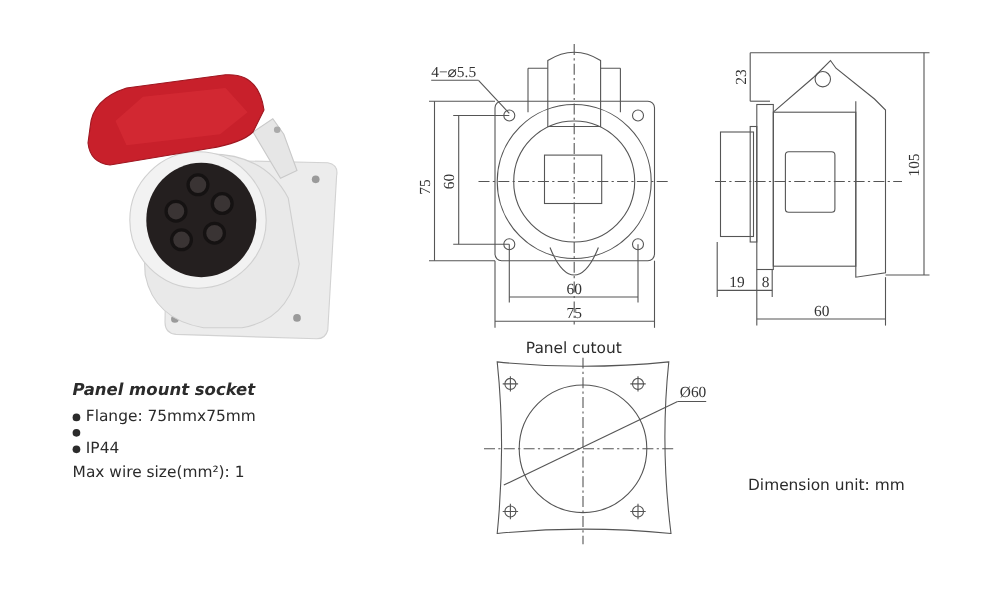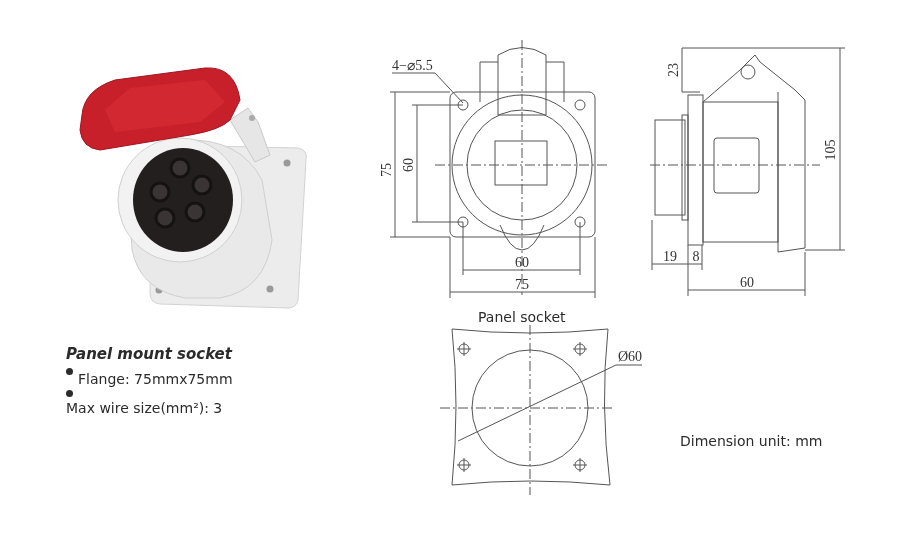--- a/index.html
+++ b/index.html
@@ -1,20 +1,20 @@
 <!DOCTYPE html>
 <html><head>
 <meta charset="utf-8">
 <style>
   html,body{margin:0;padding:0;background:#ffffff;}
   body{width:910px;height:535px;position:relative;overflow:hidden;font-family:"DejaVu Sans","Liberation Sans",sans-serif;color:#2a2a2a;}
   .abs{position:absolute;}
   .spec-title{left:66px;top:345px;font-size:15px;font-weight:bold;color:#2b2b2b;font-style:italic;}
   .spec-list{left:66px;top:368px;font-size:14px;line-height:22px;color:#2b2b2b;}
-  .spec-line{display:flex;align-items:flex-start;white-space:nowrap;}
+  .spec-line{display:flex;align-items:center;white-space:nowrap;}
   .bullet{display:inline-block;width:7px;height:7px;border-radius:50%;background:#2b2b2b;margin-right:5px;}
   .cutout-title{left:478px;top:309px;font-size:14px;color:#2b2b2b;}
   .unit-note{left:680px;top:433px;font-size:14px;color:#2b2b2b;text-align:right;}
   svg text{font-family:"Liberation Serif","DejaVu Serif",serif;fill:#333;}
 </style>
 </head>
 <body>
 
 <svg class="abs" style="left:70px;top:60px" width="250" height="260" viewBox="0 0 250 260">
 
@@ -43,21 +43,25 @@
 
 <div class="abs spec-title">Panel mount socket</div>
 <div class="abs spec-list">
   <div class="spec-line">
       <span class="bullet"></span>
       <span>Flange: 75mmx75mm</span>
     </div>
   <div class="spec-line">
       <span class="bullet"></span>
     </div>
-  <div class="spec-line">Max wire size(mm²): 3</div>
+  <div class="spec-line">
+      <span class="bullet"></span>
+      <span>IP44</span>
+    </div>
+  <div class="spec-line">Max wire size(mm²): 1</div>
 </div>
 
 <svg class="abs" style="left:380px;top:40px" width="240" height="260" viewBox="0 0 240 260" fill="none" stroke="#555" stroke-width="1">
   <rect x="70" y="52" width="145" height="145" rx="6"></rect>
   <circle cx="142" cy="125" r="70"></circle>
   <circle cx="142" cy="125" r="55"></circle>
   <rect x="115" y="101" width="52" height="44"></rect>
   <path d="M118 15 Q142 0 166 15 L166 75 L118 75 Z"></path>
   <path d="M100 22 L118 22 M166 22 L184 22 M100 22 L100 62 M184 22 L184 62"></path>
   <path d="M120 185 Q130 210 142 210 Q154 210 164 185"></path>
@@ -111,21 +115,21 @@
   <line x1="58" y1="250" x2="175" y2="250"></line>
     <line x1="58" y1="230" x2="58" y2="256"></line>
     <line x1="175" y1="212" x2="175" y2="256"></line>
   <text x="48" y="30" font-size="14" stroke="none" transform="rotate(-90 48 30)" text-anchor="middle">23</text>
   <text x="205" y="110" font-size="14" stroke="none" transform="rotate(-90 205 110)" text-anchor="middle">105</text>
   <text x="40" y="221" font-size="14" stroke="none" text-anchor="middle">19</text>
   <text x="66" y="221" font-size="14" stroke="none" text-anchor="middle">8</text>
   <text x="117" y="247" font-size="14" stroke="none" text-anchor="middle">60</text>
 </svg>
 
-<div class="abs cutout-title">Panel socket</div>
+<div class="abs cutout-title">Panel cutout</div>
 <svg class="abs" style="left:440px;top:325px" width="230" height="170" viewBox="0 0 230 170" fill="none" stroke="#555" stroke-width="1">
   <path d="M12 4 Q90 12 168 4 Q160 80 170 160 Q90 152 12 160 Q20 80 12 4 Z"></path>
   <circle cx="90" cy="83" r="58"></circle>
   <line x1="0" y1="83" x2="175" y2="83" stroke-dasharray="10,3,2,3"></line>
   <line x1="90" y1="0" x2="90" y2="170" stroke-dasharray="10,3,2,3"></line>
   <g>
     <circle cx="24" cy="24" r="5"></circle>
       <line x1="17" y1="24" x2="31" y2="24"></line>
       <line x1="24" y1="17" x2="24" y2="31"></line>
     <circle cx="140" cy="24" r="5"></circle>

